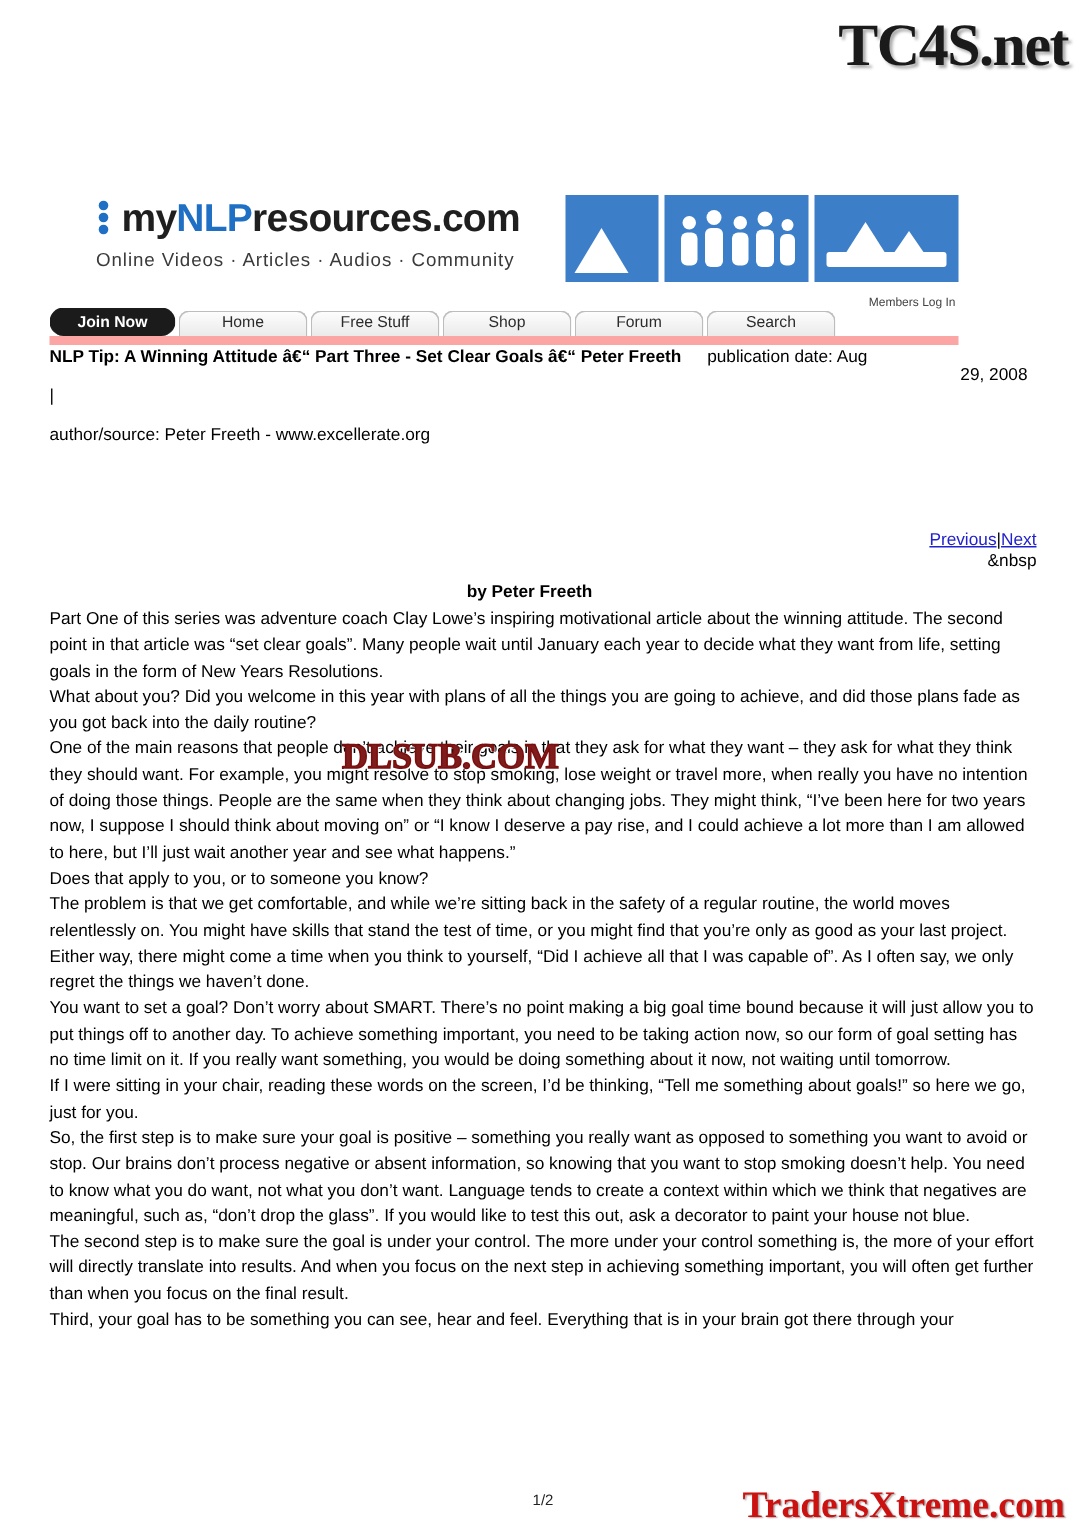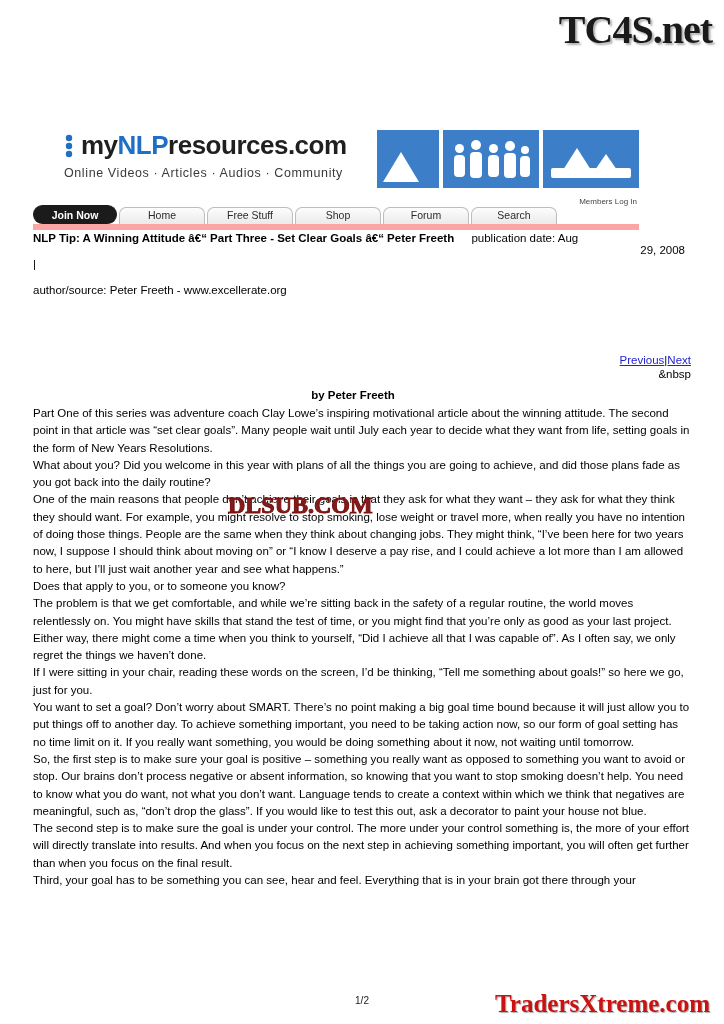--- a/index.html
+++ b/index.html
@@ -279,27 +279,27 @@
 </div>
 
 <div class="pager">
   <a href="#">Previous</a><span class="sep">|</span><a href="#">Next</a>
   <span class="nbsp">&amp;nbsp</span>
 </div>
 
 <div class="byline">by Peter Freeth</div>
 
 <div class="article">
-  <p>Part One of this series was adventure coach Clay Lowe’s inspiring motivational article about the winning attitude. The second point in that article was “set clear goals”. Many people wait until July each year to decide what they want from life, setting goals in the form of New Years Resolutions.</p>
+  <p>Part One of this series was adventure coach Clay Lowe’s inspiring motivational article about the winning attitude. The second point in that article was “set clear goals”. Many people wait until January each year to decide what they want from life, setting goals in the form of New Years Resolutions.</p>
   <p>What about you? Did you welcome in this year with plans of all the things you are going to achieve, and did those plans fade as you got back into the daily routine?</p>
   <p>One of the main reasons that people don’t achieve their goals is that they ask for what they want – they ask for what they think they should want. For example, you might resolve to stop smoking, lose weight or travel more, when really you have no intention of doing those things. People are the same when they think about changing jobs. They might think, “I’ve been here for two years now, I suppose I should think about moving on” or “I know I deserve a pay rise, and I could achieve a lot more than I am allowed to here, but I’ll just wait another year and see what happens.”</p>
   <p>Does that apply to you, or to someone you know?</p>
   <p>The problem is that we get comfortable, and while we’re sitting back in the safety of a regular routine, the world moves relentlessly on. You might have skills that stand the test of time, or you might find that you’re only as good as your last project. Either way, there might come a time when you think to yourself, “Did I achieve all that I was capable of”. As I often say, we only regret the things we haven’t done.</p>
+  <p>You want to set a goal? Don’t worry about SMART. There’s no point making a big goal time bound because it will just allow you to put things off to another day. To achieve something important, you need to be taking action now, so our form of goal setting has no time limit on it. If you really want something, you would be doing something about it now, not waiting until tomorrow.</p>
   <p>If I were sitting in your chair, reading these words on the screen, I’d be thinking, “Tell me something about goals!” so here we go, just for you.</p>
-  <p>You want to set a goal? Don’t worry about SMART. There’s no point making a big goal time bound because it will just allow you to put things off to another day. To achieve something important, you need to be taking action now, so our form of goal setting has no time limit on it. If you really want something, you would be doing something about it now, not waiting until tomorrow.</p>
   <p>So, the first step is to make sure your goal is positive – something you really want as opposed to something you want to avoid or stop. Our brains don’t process negative or absent information, so knowing that you want to stop smoking doesn’t help. You need to know what you do want, not what you don’t want. Language tends to create a context within which we think that negatives are meaningful, such as, “don’t drop the glass”. If you would like to test this out, ask a decorator to paint your house not blue.</p>
   <p>The second step is to make sure the goal is under your control. The more under your control something is, the more of your effort will directly translate into results. And when you focus on the next step in achieving something important, you will often get further than when you focus on the final result.</p>
   <p>Third, your goal has to be something you can see, hear and feel. Everything that is in your brain got there through your</p>
 </div>
 
 <div class="dlsub">DLSUB.COM</div>
 
 <div class="page-num">1/2</div>
 <div class="tx-footer">TradersXtreme.com</div>
 

